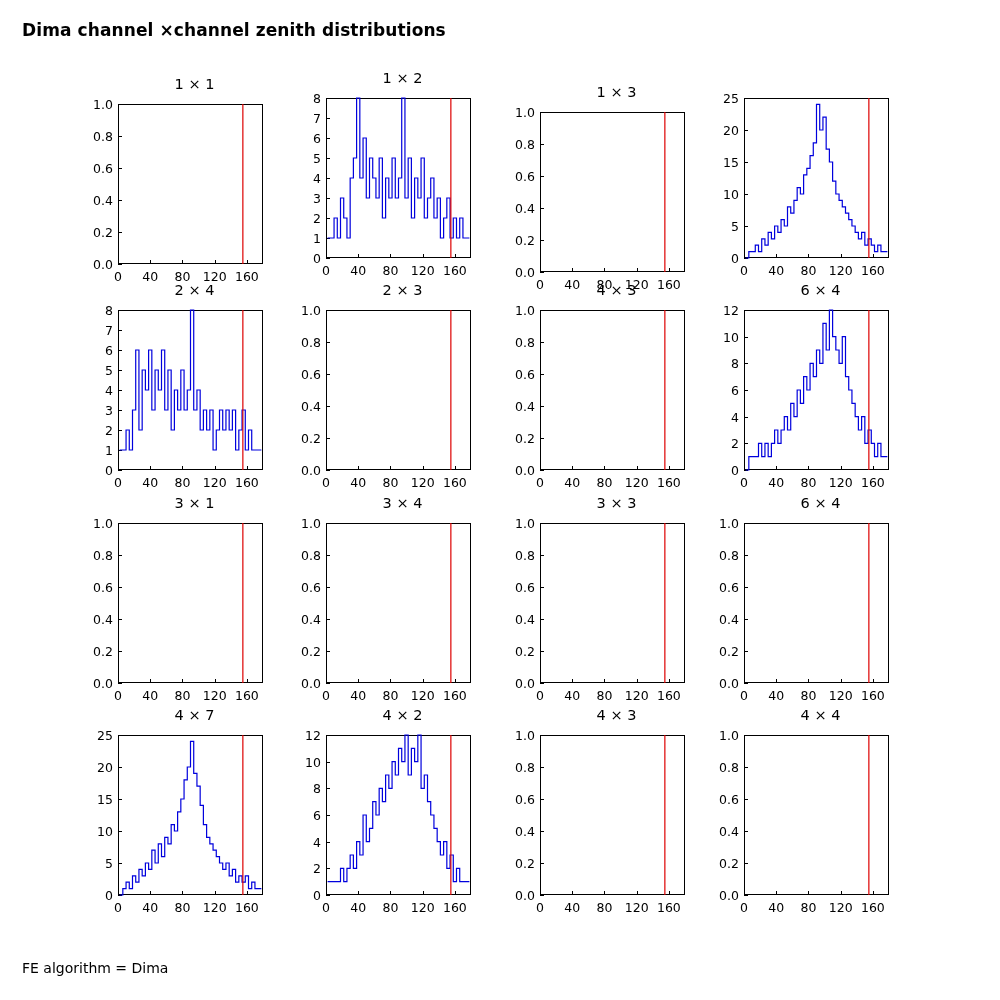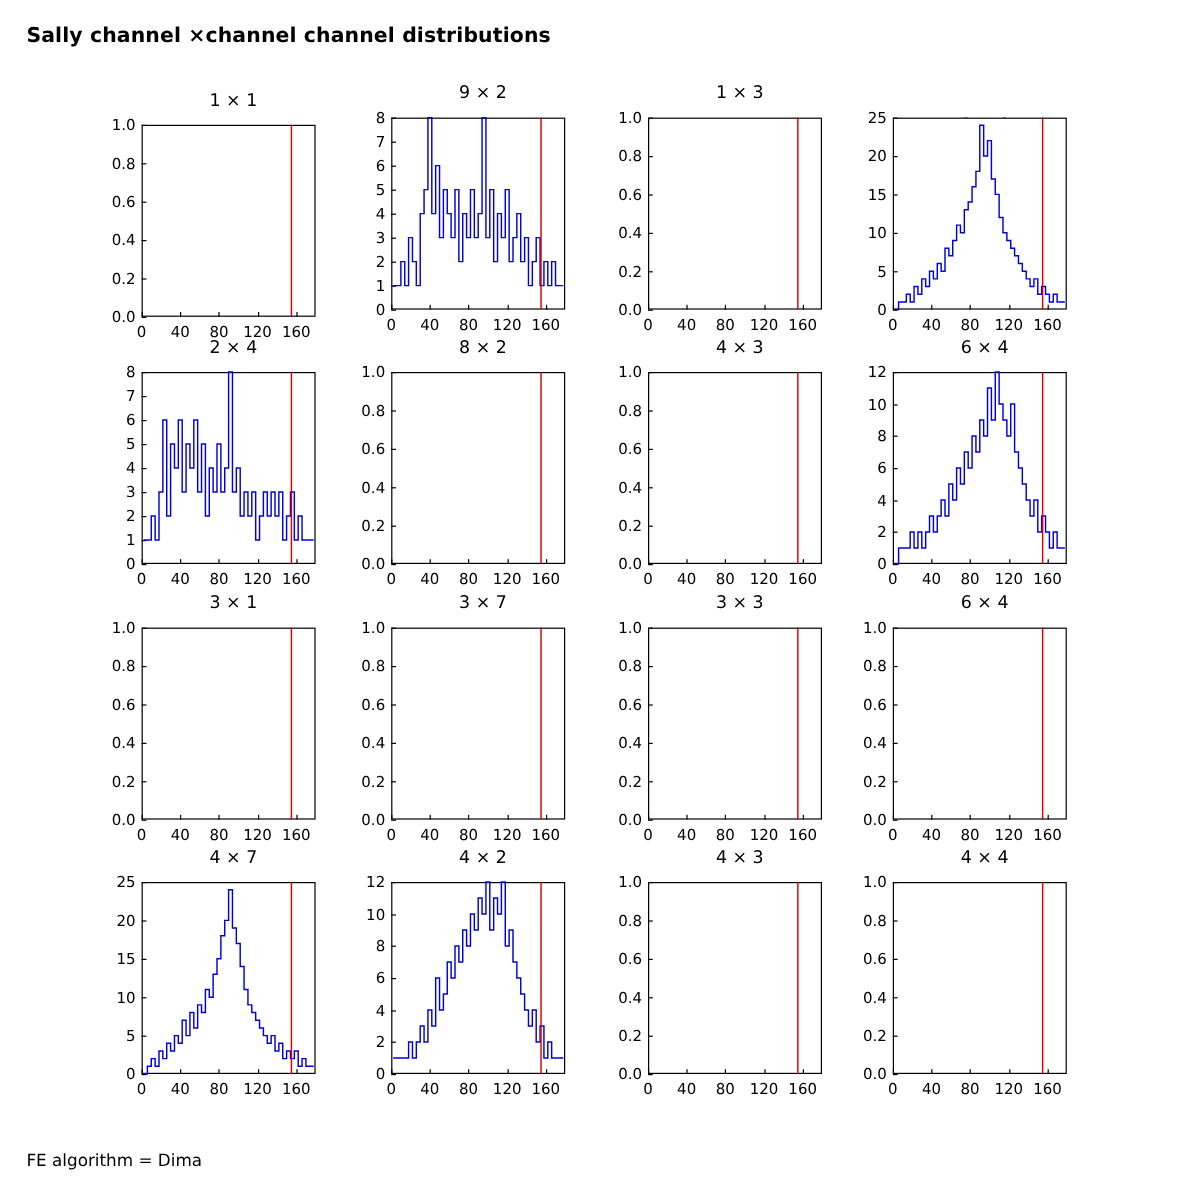--- a/index.html
+++ b/index.html
@@ -43,21 +43,21 @@
   .tick-mark-x{
     position:absolute;bottom:0;width:1px;height:4px;background:#000;
   }
   svg.series{position:absolute;left:0;top:0;overflow:visible;}
   .vline{stroke:#dd0000;stroke-width:1.2;}
   .trace{fill:none;stroke:#0000dd;stroke-width:1.2;}
 </style>
 </head>
 <body>
 
-<div id="figure-title">Sally channel ×channel channel distributions</div>
+<div id="figure-title">Dima channel ×channel zenith distributions</div>
 
 <div id="grid">
     <div class="panel" style="left: 58px; top: 16px; width: 225px; height: 220px;">
       <div class="panel-title" style="left: 0px; width: 225px; text-align: center; padding-left: 48px; box-sizing: border-box;">1  × 1</div>
       <div class="plot-wrap" style="left: 60px; top: 28px; width: 145px; height: 160px;">
         <div class="axes"></div>
         <div class="ytick-label" style="top: 160px;">0.0</div>
         <div class="tick-mark-y" style="top: 160px;"></div>
         <div class="ytick-label" style="top: 128px;">0.2</div>
         <div class="tick-mark-y" style="top: 128px;"></div>
@@ -78,21 +78,21 @@
         <div class="xtick-label" style="left: 96.6667px;">120</div>
         <div class="tick-mark-x" style="left: 96.6667px;"></div>
         <div class="xtick-label" style="left: 128.889px;">160</div>
         <div class="tick-mark-x" style="left: 128.889px;"></div>
         <svg class="series" width="145" height="160">
           <line class="vline" x1="124.86111111111111" x2="124.86111111111111" y1="0" y2="160" stroke="#dd0000"></line>
         </svg>
       </div>
     </div>
     <div class="panel" style="left: 266px; top: 10px; width: 225px; height: 220px;">
-      <div class="panel-title" style="left: 0px; width: 225px; text-align: center; padding-left: 48px; box-sizing: border-box;">9  × 2</div>
+      <div class="panel-title" style="left: 0px; width: 225px; text-align: center; padding-left: 48px; box-sizing: border-box;">1  × 2</div>
       <div class="plot-wrap" style="left: 60px; top: 28px; width: 145px; height: 160px;">
         <div class="axes"></div>
         <div class="ytick-label" style="top: 160px;">0</div>
         <div class="tick-mark-y" style="top: 160px;"></div>
         <div class="ytick-label" style="top: 140px;">1</div>
         <div class="tick-mark-y" style="top: 140px;"></div>
         <div class="ytick-label" style="top: 120px;">2</div>
         <div class="tick-mark-y" style="top: 120px;"></div>
         <div class="ytick-label" style="top: 100px;">3</div>
         <div class="tick-mark-y" style="top: 100px;"></div>
@@ -115,21 +115,21 @@
         <div class="xtick-label" style="left: 96.6667px;">120</div>
         <div class="tick-mark-x" style="left: 96.6667px;"></div>
         <div class="xtick-label" style="left: 128.889px;">160</div>
         <div class="tick-mark-x" style="left: 128.889px;"></div>
         <svg class="series" width="145" height="160">
           <path class="trace" d="M 1.61 140.00 L 4.83 140.00 L 4.83 140.00 L 8.06 140.00 L 8.06 120.00 L 11.28 120.00 L 11.28 140.00 L 14.50 140.00 L 14.50 100.00 L 17.72 100.00 L 17.72 120.00 L 20.94 120.00 L 20.94 140.00 L 24.17 140.00 L 24.17 80.00 L 27.39 80.00 L 27.39 60.00 L 30.61 60.00 L 30.61 0.00 L 33.83 0.00 L 33.83 80.00 L 37.06 80.00 L 37.06 40.00 L 40.28 40.00 L 40.28 100.00 L 43.50 100.00 L 43.50 60.00 L 46.72 60.00 L 46.72 80.00 L 49.94 80.00 L 49.94 100.00 L 53.17 100.00 L 53.17 60.00 L 56.39 60.00 L 56.39 120.00 L 59.61 120.00 L 59.61 80.00 L 62.83 80.00 L 62.83 100.00 L 66.06 100.00 L 66.06 60.00 L 69.28 60.00 L 69.28 100.00 L 72.50 100.00 L 72.50 80.00 L 75.72 80.00 L 75.72 0.00 L 78.94 0.00 L 78.94 100.00 L 82.17 100.00 L 82.17 60.00 L 85.39 60.00 L 85.39 120.00 L 88.61 120.00 L 88.61 80.00 L 91.83 80.00 L 91.83 100.00 L 95.06 100.00 L 95.06 60.00 L 98.28 60.00 L 98.28 120.00 L 101.50 120.00 L 101.50 100.00 L 104.72 100.00 L 104.72 80.00 L 107.94 80.00 L 107.94 120.00 L 111.17 120.00 L 111.17 100.00 L 114.39 100.00 L 114.39 140.00 L 117.61 140.00 L 117.61 120.00 L 120.83 120.00 L 120.83 100.00 L 124.06 100.00 L 124.06 140.00 L 127.28 140.00 L 127.28 120.00 L 130.50 120.00 L 130.50 140.00 L 133.72 140.00 L 133.72 120.00 L 136.94 120.00 L 136.94 140.00 L 140.17 140.00 L 140.17 140.00 L 143.39 140.00" stroke="#0000dd"></path>
           <line class="vline" x1="124.86111111111111" x2="124.86111111111111" y1="0" y2="160" stroke="#dd0000"></line>
         </svg>
       </div>
     </div>
-    <div class="panel" style="left: 480px; top: 10px; width: 225px; height: 220px; text-decoration: underline;">
+    <div class="panel" style="left: 480px; top: 24px; width: 225px; height: 220px; text-decoration: underline;">
       <div class="panel-title" style="left: 0px; width: 225px; text-align: center; padding-left: 48px; box-sizing: border-box;">1  × 3</div>
       <div class="plot-wrap" style="left: 60px; top: 28px; width: 145px; height: 160px;">
         <div class="axes"></div>
         <div class="ytick-label" style="top: 160px;">0.0</div>
         <div class="tick-mark-y" style="top: 160px;"></div>
         <div class="ytick-label" style="top: 128px;">0.2</div>
         <div class="tick-mark-y" style="top: 128px;"></div>
         <div class="ytick-label" style="top: 96px;">0.4</div>
         <div class="tick-mark-y" style="top: 96px;"></div>
         <div class="ytick-label" style="top: 64px;">0.6</div>
@@ -217,21 +217,21 @@
         <div class="tick-mark-x" style="left: 96.6667px;"></div>
         <div class="xtick-label" style="left: 128.889px;">160</div>
         <div class="tick-mark-x" style="left: 128.889px;"></div>
         <svg class="series" width="145" height="160">
           <path class="trace" d="M 1.61 140.00 L 4.83 140.00 L 4.83 140.00 L 8.06 140.00 L 8.06 120.00 L 11.28 120.00 L 11.28 140.00 L 14.50 140.00 L 14.50 100.00 L 17.72 100.00 L 17.72 40.00 L 20.94 40.00 L 20.94 120.00 L 24.17 120.00 L 24.17 60.00 L 27.39 60.00 L 27.39 80.00 L 30.61 80.00 L 30.61 40.00 L 33.83 40.00 L 33.83 100.00 L 37.06 100.00 L 37.06 60.00 L 40.28 60.00 L 40.28 80.00 L 43.50 80.00 L 43.50 40.00 L 46.72 40.00 L 46.72 100.00 L 49.94 100.00 L 49.94 60.00 L 53.17 60.00 L 53.17 120.00 L 56.39 120.00 L 56.39 80.00 L 59.61 80.00 L 59.61 100.00 L 62.83 100.00 L 62.83 60.00 L 66.06 60.00 L 66.06 100.00 L 69.28 100.00 L 69.28 80.00 L 72.50 80.00 L 72.50 0.00 L 75.72 0.00 L 75.72 100.00 L 78.94 100.00 L 78.94 80.00 L 82.17 80.00 L 82.17 120.00 L 85.39 120.00 L 85.39 100.00 L 88.61 100.00 L 88.61 120.00 L 91.83 120.00 L 91.83 100.00 L 95.06 100.00 L 95.06 140.00 L 98.28 140.00 L 98.28 120.00 L 101.50 120.00 L 101.50 100.00 L 104.72 100.00 L 104.72 120.00 L 107.94 120.00 L 107.94 100.00 L 111.17 100.00 L 111.17 120.00 L 114.39 120.00 L 114.39 100.00 L 117.61 100.00 L 117.61 140.00 L 120.83 140.00 L 120.83 120.00 L 124.06 120.00 L 124.06 100.00 L 127.28 100.00 L 127.28 140.00 L 130.50 140.00 L 130.50 120.00 L 133.72 120.00 L 133.72 140.00 L 136.94 140.00 L 136.94 140.00 L 140.17 140.00 L 140.17 140.00 L 143.39 140.00" stroke="#0000dd"></path>
           <line class="vline" x1="124.86111111111111" x2="124.86111111111111" y1="0" y2="160" stroke="#dd0000"></line>
         </svg>
       </div>
     </div>
     <div class="panel" style="left: 266px; top: 222px; width: 225px; height: 220px;">
-      <div class="panel-title" style="left: 0px; width: 225px; text-align: center; padding-left: 48px; box-sizing: border-box;">8  × 2</div>
+      <div class="panel-title" style="left: 0px; width: 225px; text-align: center; padding-left: 48px; box-sizing: border-box;">2  × 3</div>
       <div class="plot-wrap" style="left: 60px; top: 28px; width: 145px; height: 160px;">
         <div class="axes"></div>
         <div class="ytick-label" style="top: 160px;">0.0</div>
         <div class="tick-mark-y" style="top: 160px;"></div>
         <div class="ytick-label" style="top: 128px;">0.2</div>
         <div class="tick-mark-y" style="top: 128px;"></div>
         <div class="ytick-label" style="top: 96px;">0.4</div>
         <div class="tick-mark-y" style="top: 96px;"></div>
         <div class="ytick-label" style="top: 64px;">0.6</div>
         <div class="tick-mark-y" style="top: 64px;"></div>
@@ -344,21 +344,21 @@
         <div class="xtick-label" style="left: 96.6667px;">120</div>
         <div class="tick-mark-x" style="left: 96.6667px;"></div>
         <div class="xtick-label" style="left: 128.889px;">160</div>
         <div class="tick-mark-x" style="left: 128.889px;"></div>
         <svg class="series" width="145" height="160">
           <line class="vline" x1="124.86111111111111" x2="124.86111111111111" y1="0" y2="160" stroke="#dd0000"></line>
         </svg>
       </div>
     </div>
     <div class="panel" style="left: 266px; top: 435px; width: 225px; height: 220px;">
-      <div class="panel-title" style="left: 0px; width: 225px; text-align: center; padding-left: 48px; box-sizing: border-box;">3  × 7</div>
+      <div class="panel-title" style="left: 0px; width: 225px; text-align: center; padding-left: 48px; box-sizing: border-box;">3  × 4</div>
       <div class="plot-wrap" style="left: 60px; top: 28px; width: 145px; height: 160px;">
         <div class="axes"></div>
         <div class="ytick-label" style="top: 160px;">0.0</div>
         <div class="tick-mark-y" style="top: 160px;"></div>
         <div class="ytick-label" style="top: 128px;">0.2</div>
         <div class="tick-mark-y" style="top: 128px;"></div>
         <div class="ytick-label" style="top: 96px;">0.4</div>
         <div class="tick-mark-y" style="top: 96px;"></div>
         <div class="ytick-label" style="top: 64px;">0.6</div>
         <div class="tick-mark-y" style="top: 64px;"></div>

